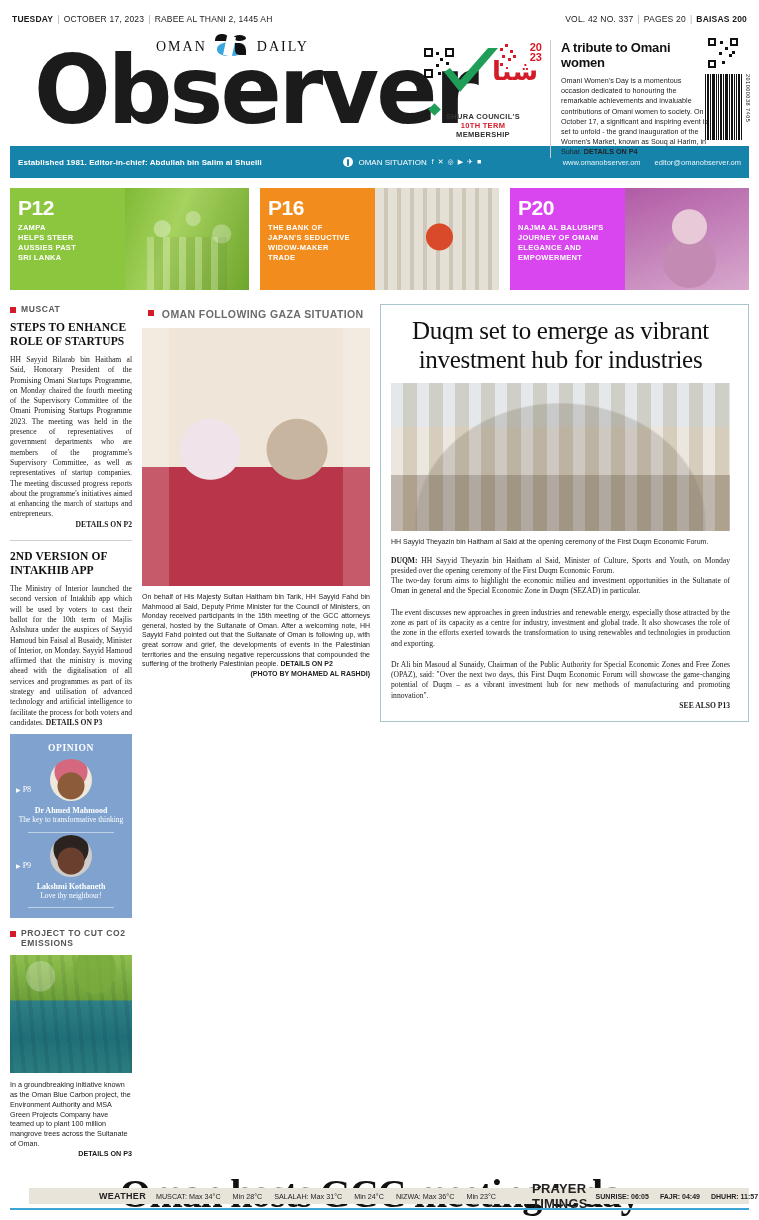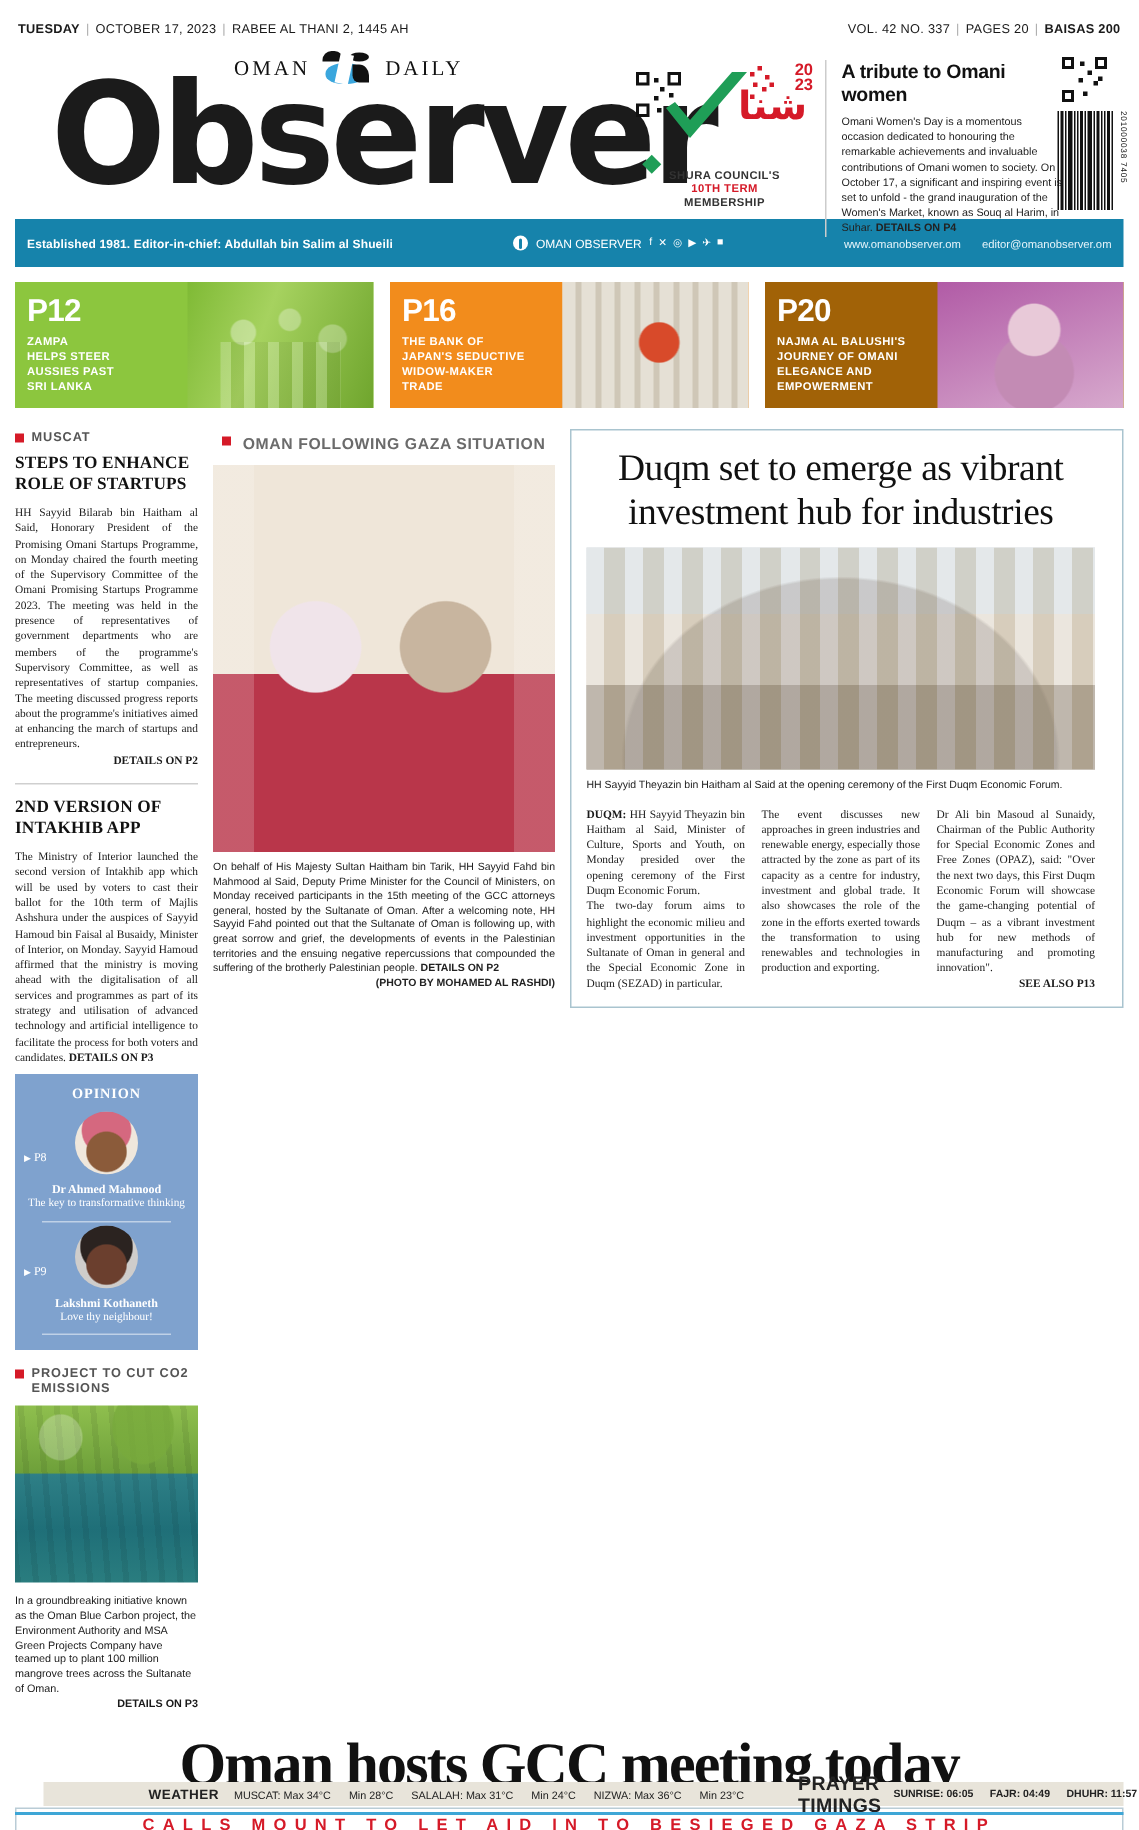--- a/index.html
+++ b/index.html
@@ -82,21 +82,21 @@
     padding:0 8px; margin-top:2px;
   }
   .infobar .left { font-weight:bold; letter-spacing:.1px; }
   .infobar .mid { display:flex; align-items:center; gap:5px; margin-left:auto; margin-right:auto; }
   .ob-circle { width:10px; height:10px; border-radius:50%; background:#fff; position:relative; }
   .ob-circle:after { content:""; position:absolute; left:4px; top:1.5px; width:2px; height:7px; background:#1683ab; border-radius:2px; }
   .infobar .socials { display:flex; gap:4px; font-size:7px; }
   .infobar .right { display:flex; gap:14px; font-size:7.5px; color:#e6f4fa; }
 
   
-  .promos { display:flex; gap:11px; margin-top:10px; height:84px; }
+  .promos { display:flex; gap:11px; margin-top:10px; height:102px; }
   .promo { flex:1; position:relative; overflow:hidden; display:flex; }
   .promo .txt { width:58%; padding:10px 8px; position:relative; z-index:2; }
   .promo .pno { font-size:21px; font-weight:bold; color:#fff; line-height:20px; letter-spacing:-.5px; }
   .promo .plines { margin-top:5px; font-size:7.5px; font-weight:bold; color:#fff; line-height:10px; letter-spacing:.3px; }
   .promo .img { position:absolute; right:0; top:0; bottom:0; width:52%; }
   .p12 { background:#8cc63e; }
   .p12 .img {
     background:
       radial-gradient(circle at 30% 40%, rgba(255,255,255,.35) 0 8px, transparent 9px),
       radial-gradient(circle at 55% 30%, rgba(255,255,255,.3) 0 7px, transparent 8px),
@@ -105,21 +105,21 @@
   }
   .p12 .img:after{content:"";position:absolute;left:18%;top:48%;width:64%;height:52%;
     background:repeating-linear-gradient(90deg, rgba(255,255,255,.22) 0 7px, rgba(0,0,0,.05) 7px 16px);}
   .p16 { background:#f28c1c; }
   .p16 .img {
     background:
       radial-gradient(circle at 52% 48%, #d84a2a 0 13px, transparent 14px),
       repeating-linear-gradient(90deg,#e5e0d5 0 9px,#cfc7b7 9px 13px),
       linear-gradient(180deg,#efe9dd,#c9bfae);
   }
-  .p20 { background:#a16207; }
+  .p20 { background:#d946ef; }
   .p20 .img {
     background:
       radial-gradient(circle at 52% 38%, #e8c9d8 0 17px, transparent 18px),
       radial-gradient(circle at 52% 72%, #c38bb4 0 26px, transparent 27px),
       linear-gradient(160deg,#b15ba6,#d7a9cd);
   }
 
   
   .grid { display:flex; gap:10px; margin-top:14px; }
   .col-left { width:122px; }
@@ -198,21 +198,21 @@
     height:148px;
     background:linear-gradient(180deg,#cfd6da 0 30%, #dcd2c4 30% 62%, #8e7f6d 62% 100%);
     position:relative; overflow:hidden;
   }
   .duqm-photo:after{content:"";position:absolute;inset:0;
     background:
       repeating-linear-gradient(90deg, rgba(255,255,255,.55) 0 12px, rgba(210,200,180,.6) 12px 26px),
       radial-gradient(ellipse at 50% 95%, rgba(60,50,40,.5) 0 60%, transparent 61%);
     opacity:.8;}
   .duqm-cap { font-size:7px; line-height:9.5px; margin:6px 0 9px 0; color:#222; }
-  .cols3 { display:flex; gap:11px; }
+  .cols3 { display:flex; gap:11px;flex-direction:column; }
   .cols3 > div { flex:1; }
   .see-also { display:block; text-align:right; font-weight:bold; font-family:"Liberation Serif", serif; }
 
   
   .gcc { margin-top:14px; }
   .gcc-h {
     font-family:"Liberation Serif", serif; font-weight:bold;
     font-size:40px; line-height:42px; letter-spacing:-1.2px; margin:0; color:#111;
     text-align:center;
   }
@@ -352,21 +352,21 @@
           <i style="width:1px"></i>
       </div>
       <div class="barcode-num">201000038 7405</div>
     </div>
   </div>
 
   <div class="infobar">
     <div class="left">Established 1981. Editor-in-chief: Abdullah bin Salim al Shueili</div>
     <div class="mid">
       <span class="ob-circle"></span>
-      <span>OMAN OBSERVER</span>
+      <span>OMAN SITUATION</span>
       <span class="socials">
         <span>f</span>
         <span>✕</span>
         <span>◎</span>
         <span>▶</span>
         <span>✈</span>
         <span>■</span>
       </span>
     </div>
     <div class="right">

